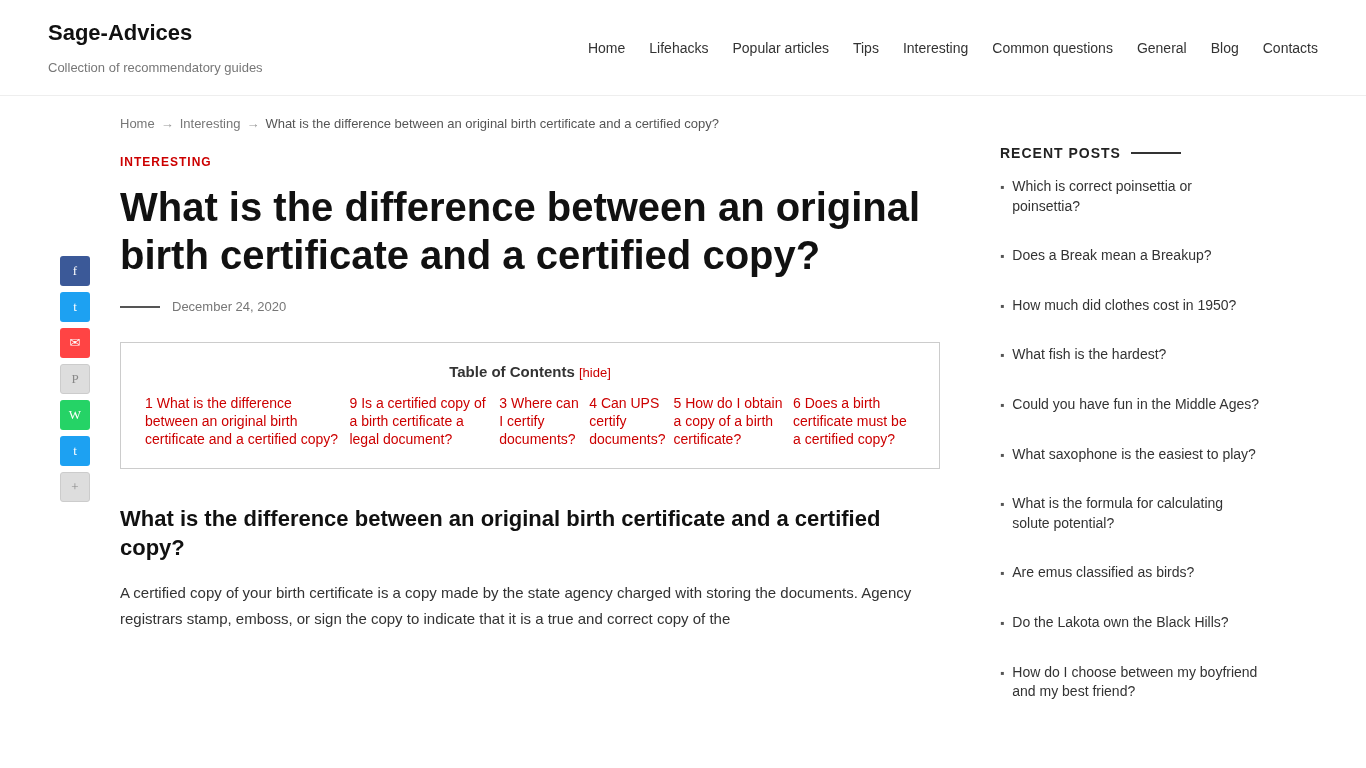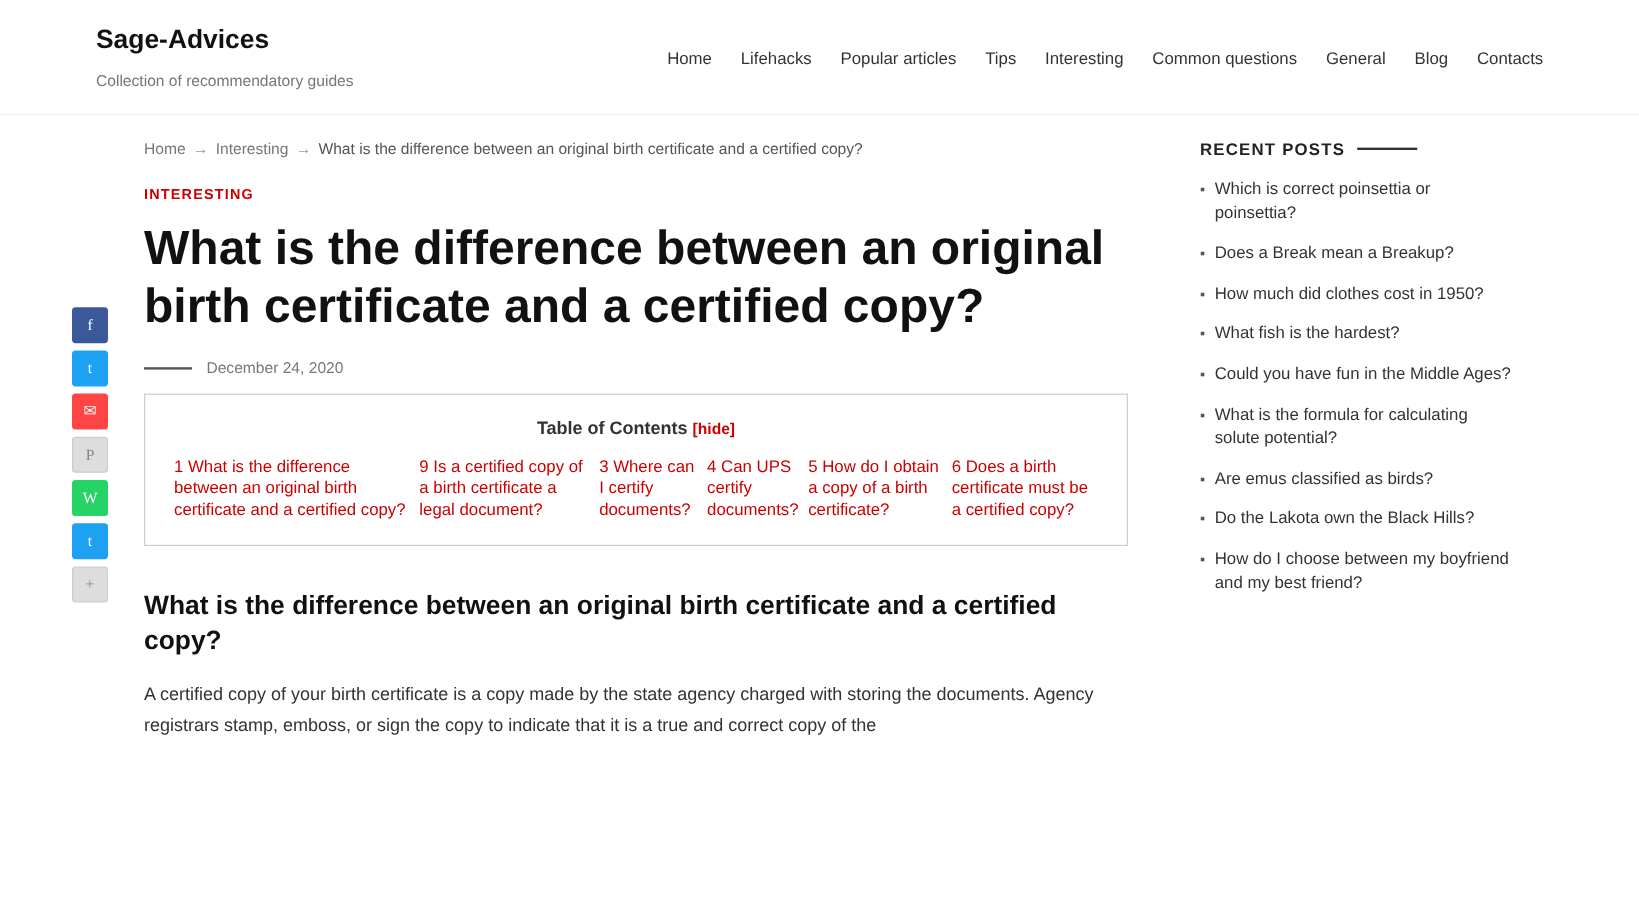--- a/index.html
+++ b/index.html
@@ -1,19 +1,19 @@
 <!DOCTYPE html>
 <html><head>
   <meta charset="utf-8">
   <style>
     * { margin: 0; padding: 0; box-sizing: border-box; }
     body { font-family: Georgia, 'Times New Roman', serif; font-size: 16px; color: #333; background: #fff; }
 
     
-    .header { padding: 20px 80px; border-bottom: 1px solid #eee; display: flex; align-items: center; justify-content: space-between; }
+    .header { padding: 20px 48px; border-bottom: 1px solid #eee; display: flex; align-items: center; justify-content: space-between; }
     .site-title { font-size: 22px; font-weight: bold; color: #111; font-family: Arial, sans-serif; }
     .site-tagline { font-size: 13px; color: #777; margin-top: 14px; font-family: Arial, sans-serif; }
     nav { display: flex; gap: 24px; align-items: center; }
     nav a { text-decoration: none; color: #333; font-size: 14px; font-family: Arial, sans-serif; }
 
     
     .page-wrapper { display: flex; padding: 0 60px; max-width: 1366px; margin: 0 auto; }
     .social-sidebar { width: 40px; padding-top: 160px; display: flex; flex-direction: column; gap: 6px; position: relative; }
     .social-btn { width: 30px; height: 30px; border-radius: 3px; display: flex; align-items: center; justify-content: center; font-size: 13px; color: #fff; cursor: pointer; }
     .social-fb { background: #3b5998; }
@@ -29,40 +29,40 @@
 
     
     .breadcrumb { font-size: 13px; color: #777; margin-bottom: 24px; font-family: Arial, sans-serif; display: flex; align-items: center; gap: 6px; }
     .breadcrumb a { color: #777; text-decoration: none; }
     .breadcrumb .arrow { color: #999; }
     .breadcrumb .current { color: #555; }
 
     
     .category-label { color: #c00; font-size: 12px; font-weight: bold; letter-spacing: 1px; font-family: Arial, sans-serif; margin-bottom: 14px; text-transform: uppercase; }
     .article-title { font-size: 40px; font-weight: bold; color: #111; line-height: 1.2; margin-bottom: 20px; font-family: Arial, sans-serif; }
-    .article-date { font-size: 13px; color: #777; margin-bottom: 14px; font-family: Arial, sans-serif; display: flex; align-items: center; gap: 12px; }
+    .article-date { font-size: 13px; color: #777; margin-bottom: 28px; font-family: Arial, sans-serif; display: flex; align-items: center; gap: 12px; }
     .date-line { width: 40px; height: 2px; background: #555; display: inline-block; }
 
     
     .toc-box { border: 1px solid #ccc; padding: 20px 24px; margin-bottom: 36px; }
     .toc-title { font-size: 15px; font-weight: bold; font-family: Arial, sans-serif; text-align: center; margin-bottom: 14px; }
-    .toc-title a { color: #c00; text-decoration: none; font-weight: bold; font-size: 13px; }
+    .toc-title a { color: #c00; text-decoration: none; font-weight: normal; font-size: 13px; }
     .toc-list { list-style: none; display: flex; gap: 8px; }
     .toc-list li a { color: #c00; text-decoration: none; font-size: 14px; font-family: Arial, sans-serif; }
 
     
     .section-heading { font-size: 22px; font-weight: bold; color: #111; margin-bottom: 18px; font-family: Arial, sans-serif; line-height: 1.3; }
 
     
     .body-text { font-size: 15px; line-height: 1.7; color: #333; font-family: Arial, sans-serif; }
 
     
-    .sidebar-section-title { font-size: 14px; font-weight: bold; letter-spacing: 1px; font-family: Arial, sans-serif; color: #222; margin-bottom: 16px; display: flex; align-items: center; gap: 10px; }
+    .sidebar-section-title { font-size: 14px; font-weight: bold; letter-spacing: 1px; font-family: Arial, sans-serif; color: #222; margin-bottom: 16px; display: flex; align-items: center; gap: 10px; margin-top: 29px; }
     .sidebar-title-line { flex: 1; height: 2px; background: #333; max-width: 50px; }
-    .recent-posts-list { list-style: none; display: flex; flex-direction: column; gap: 14px; }
+    .recent-posts-list { list-style: none; display: flex; flex-direction: column; gap: 30px; }
     .recent-posts-list li { display: flex; align-items: flex-start; gap: 8px; font-size: 14px; font-family: Arial, sans-serif; color: #333; line-height: 1.4; }
     .recent-posts-list li::before { content: '▪'; color: #555; flex-shrink: 0; margin-top: 2px; font-size: 12px; }
     .recent-posts-list li a { color: #333; text-decoration: none; }
   </style>
 </head>
 <body>
 
 <header class="header">
   <div>
     <div class="site-title">Sage-Advices</div>
@@ -147,20 +147,23 @@
       <li>
           <a href="#">How much did clothes cost in 1950?</a>
         </li>
       <li>
           <a href="#">What fish is the hardest?</a>
         </li>
       <li>
           <a href="#">Could you have fun in the Middle Ages?</a>
         </li>
       <li>
+          <a href="#">What saxophone is the easiest to play?</a>
+        </li>
+      <li>
           <a href="#">What is the formula for calculating solute potential?</a>
         </li>
       <li>
           <a href="#">Are emus classified as birds?</a>
         </li>
       <li>
           <a href="#">Do the Lakota own the Black Hills?</a>
         </li>
       <li>
           <a href="#">How do I choose between my boyfriend and my best friend?</a>

